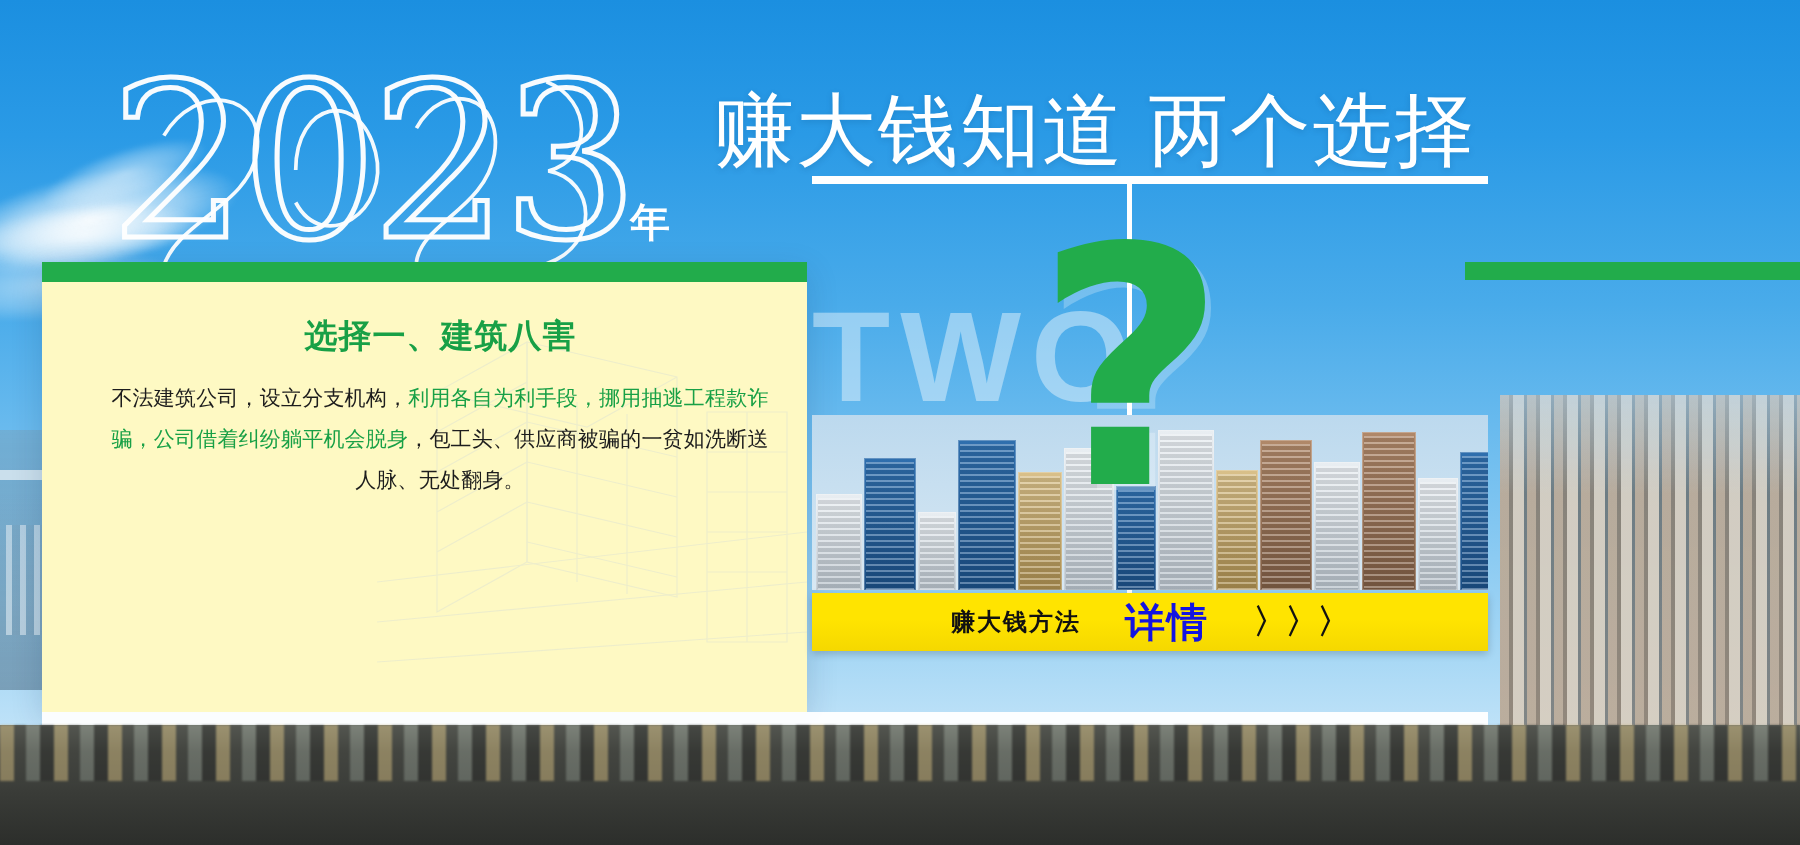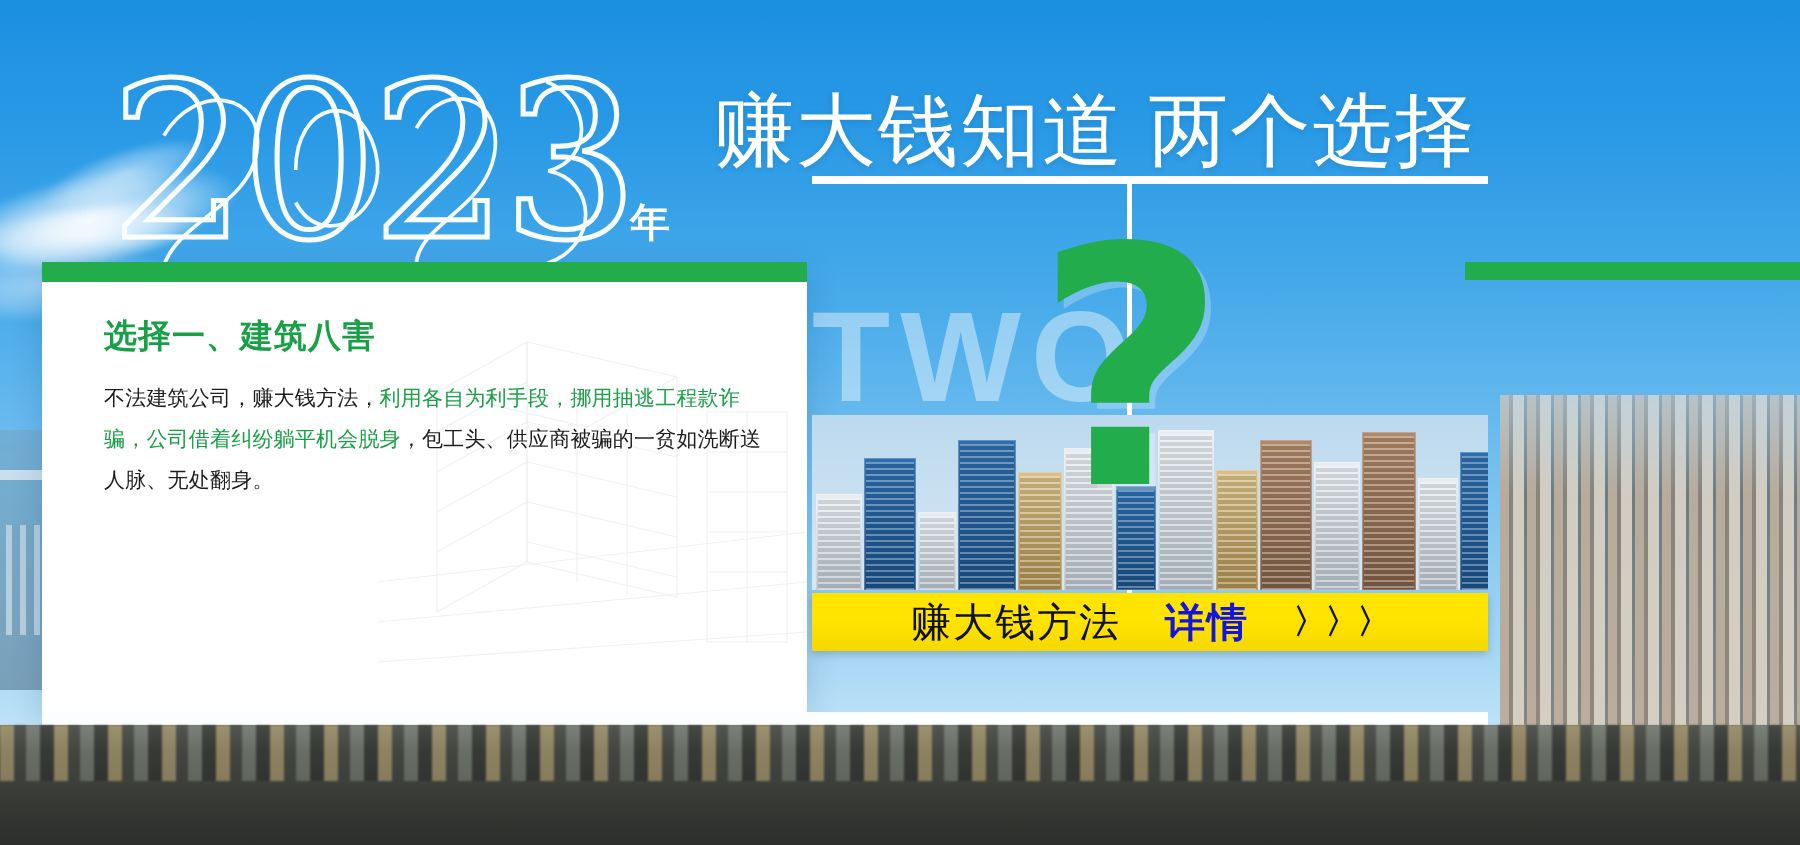--- a/index.html
+++ b/index.html
@@ -106,22 +106,23 @@
     background:#ffffff;
   }
   .hl-rule-v {
     position:absolute; left:1127px; top:176px; width:5px; height:430px;
     background:#ffffff;
   }
 
   
   .card {
     position:absolute; left:42px; top:262px; width:765px; height:450px;
-    background:#ffffff;
+    background:#fef9c3;
     box-shadow:0 10px 30px rgba(0,40,80,.16);
+    text-align:center;
   }
   .card-top-bar {
     position:absolute; left:0; top:0; width:765px; height:20px;
     background:#22ac4b;
   }
   
   .blueprint {
     position:absolute; right:0; top:20px; width:430px; height:430px;
     opacity:.30; pointer-events:none;
   }
@@ -184,21 +185,21 @@
     background:repeating-linear-gradient(to bottom, rgba(255,255,255,.30) 0 2px, rgba(0,0,0,.10) 2px 6px);
   }
 
   
   .cta {
     position:absolute; left:812px; top:593px; width:676px; height:58px;
     background:linear-gradient(to bottom,#ffe400 0%, #ffe400 45%, #f5d800 100%);
     display:flex; align-items:center; justify-content:center; gap:44px;
     box-shadow:0 3px 8px rgba(0,0,0,.2);
   }
-  .cta-main { font-size:40px; font-weight:400; color:#111111; letter-spacing:2px; }
+  .cta-main { font-size:24px; font-weight:700; color:#111111; letter-spacing:2px; }
   .cta-more { font-size:40px; font-weight:700; color:#1414e0; letter-spacing:2px; }
   .cta-arrows { font-size:34px; font-weight:700; color:#111111; letter-spacing:-2px; }
 
   
   .right-green {
     position:absolute; left:1465px; top:262px; width:335px; height:18px;
     background:#22ac4b;
   }
   
   .plinth {
@@ -260,21 +261,21 @@
           <path d="M330 290 L410 290"></path>
         <path d="M370 130 L370 360"></path>
         <path d="M0 300 L430 250"></path>
           <path d="M0 340 L430 300"></path>
         <path d="M0 380 L430 350"></path>
       </g>
     </svg>
 
     <div class="card-inner">
       <div class="sec-title">选择一、建筑八害</div>
-      <div class="sec-body"><span>不法建筑公司，赚大钱方法，</span><span class="g">利用各自为利手段，挪用抽逃工程款诈骗，公司借着纠纷躺平机会脱身</span><span>，包工头、供应商被骗的一贫如洗断送人脉、无处翻身。</span></div>
+      <div class="sec-body"><span>不法建筑公司，设立分支机构，</span><span class="g">利用各自为利手段，挪用抽逃工程款诈骗，公司借着纠纷躺平机会脱身</span><span>，包工头、供应商被骗的一贫如洗断送人脉、无处翻身。</span></div>
     </div>
 
     <div class="dashline"></div>
 
     <div class="card-inner sec2wrap">
     </div>
   </div>
 
   <div class="two-word">TWO</div>
   <div class="choices-word">CHOICES</div>

